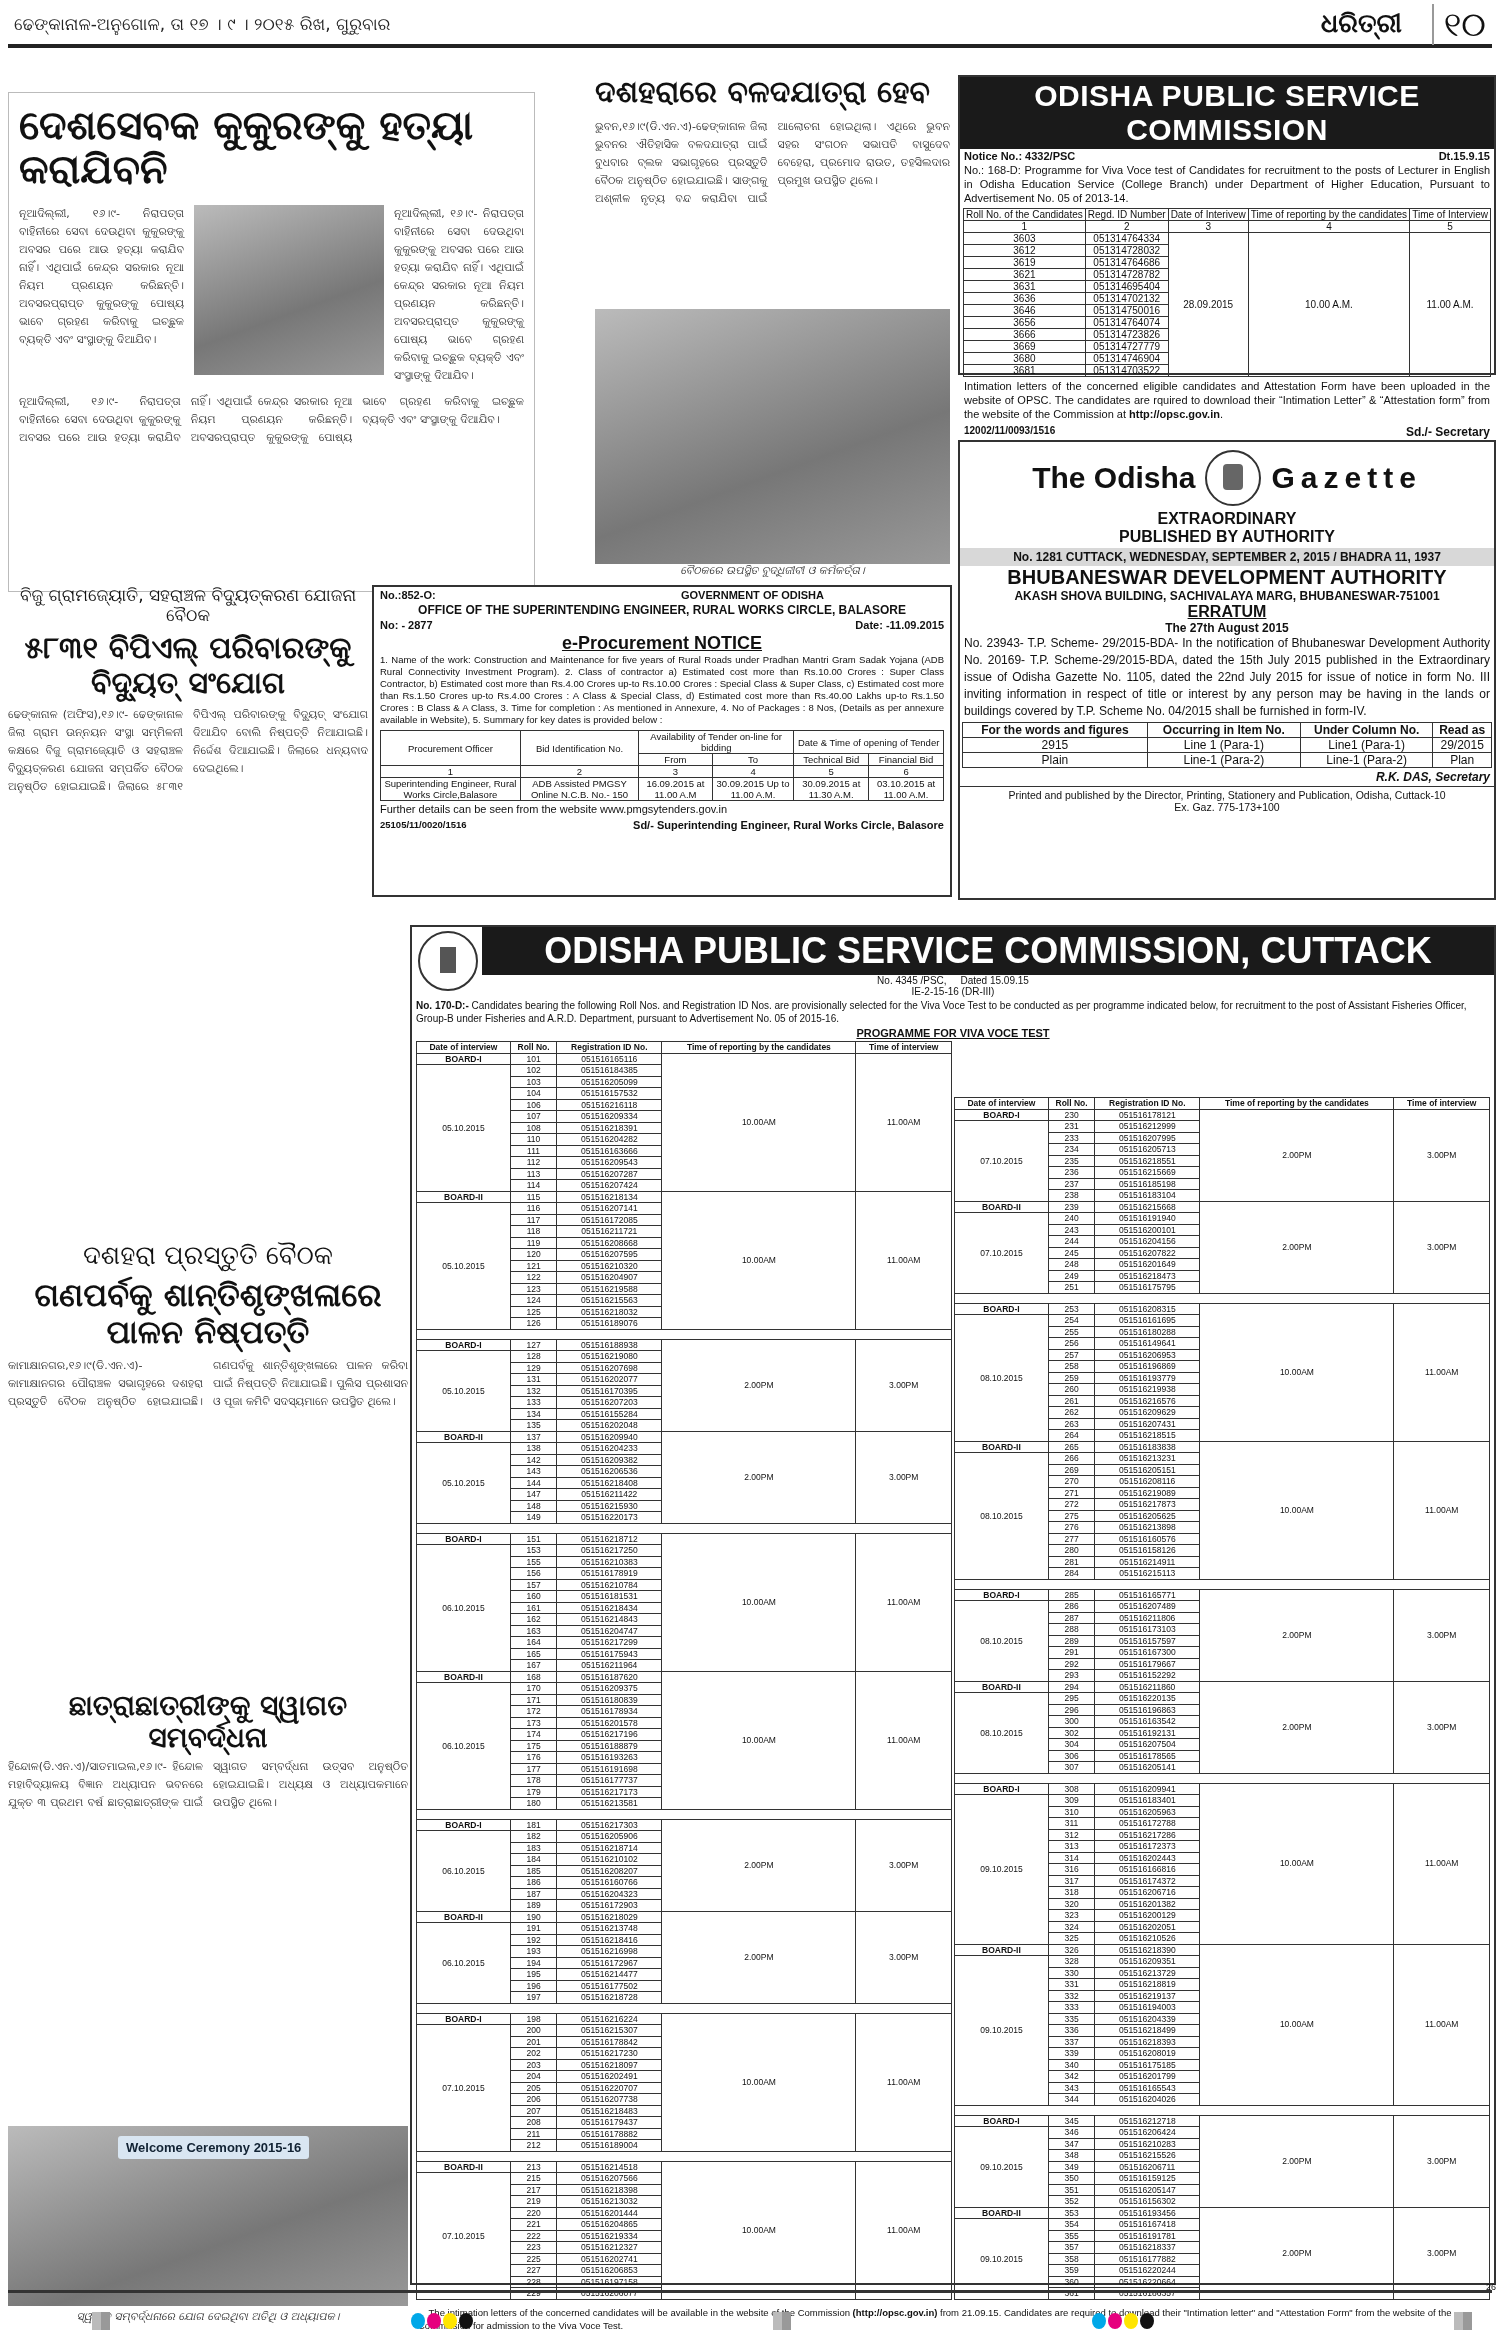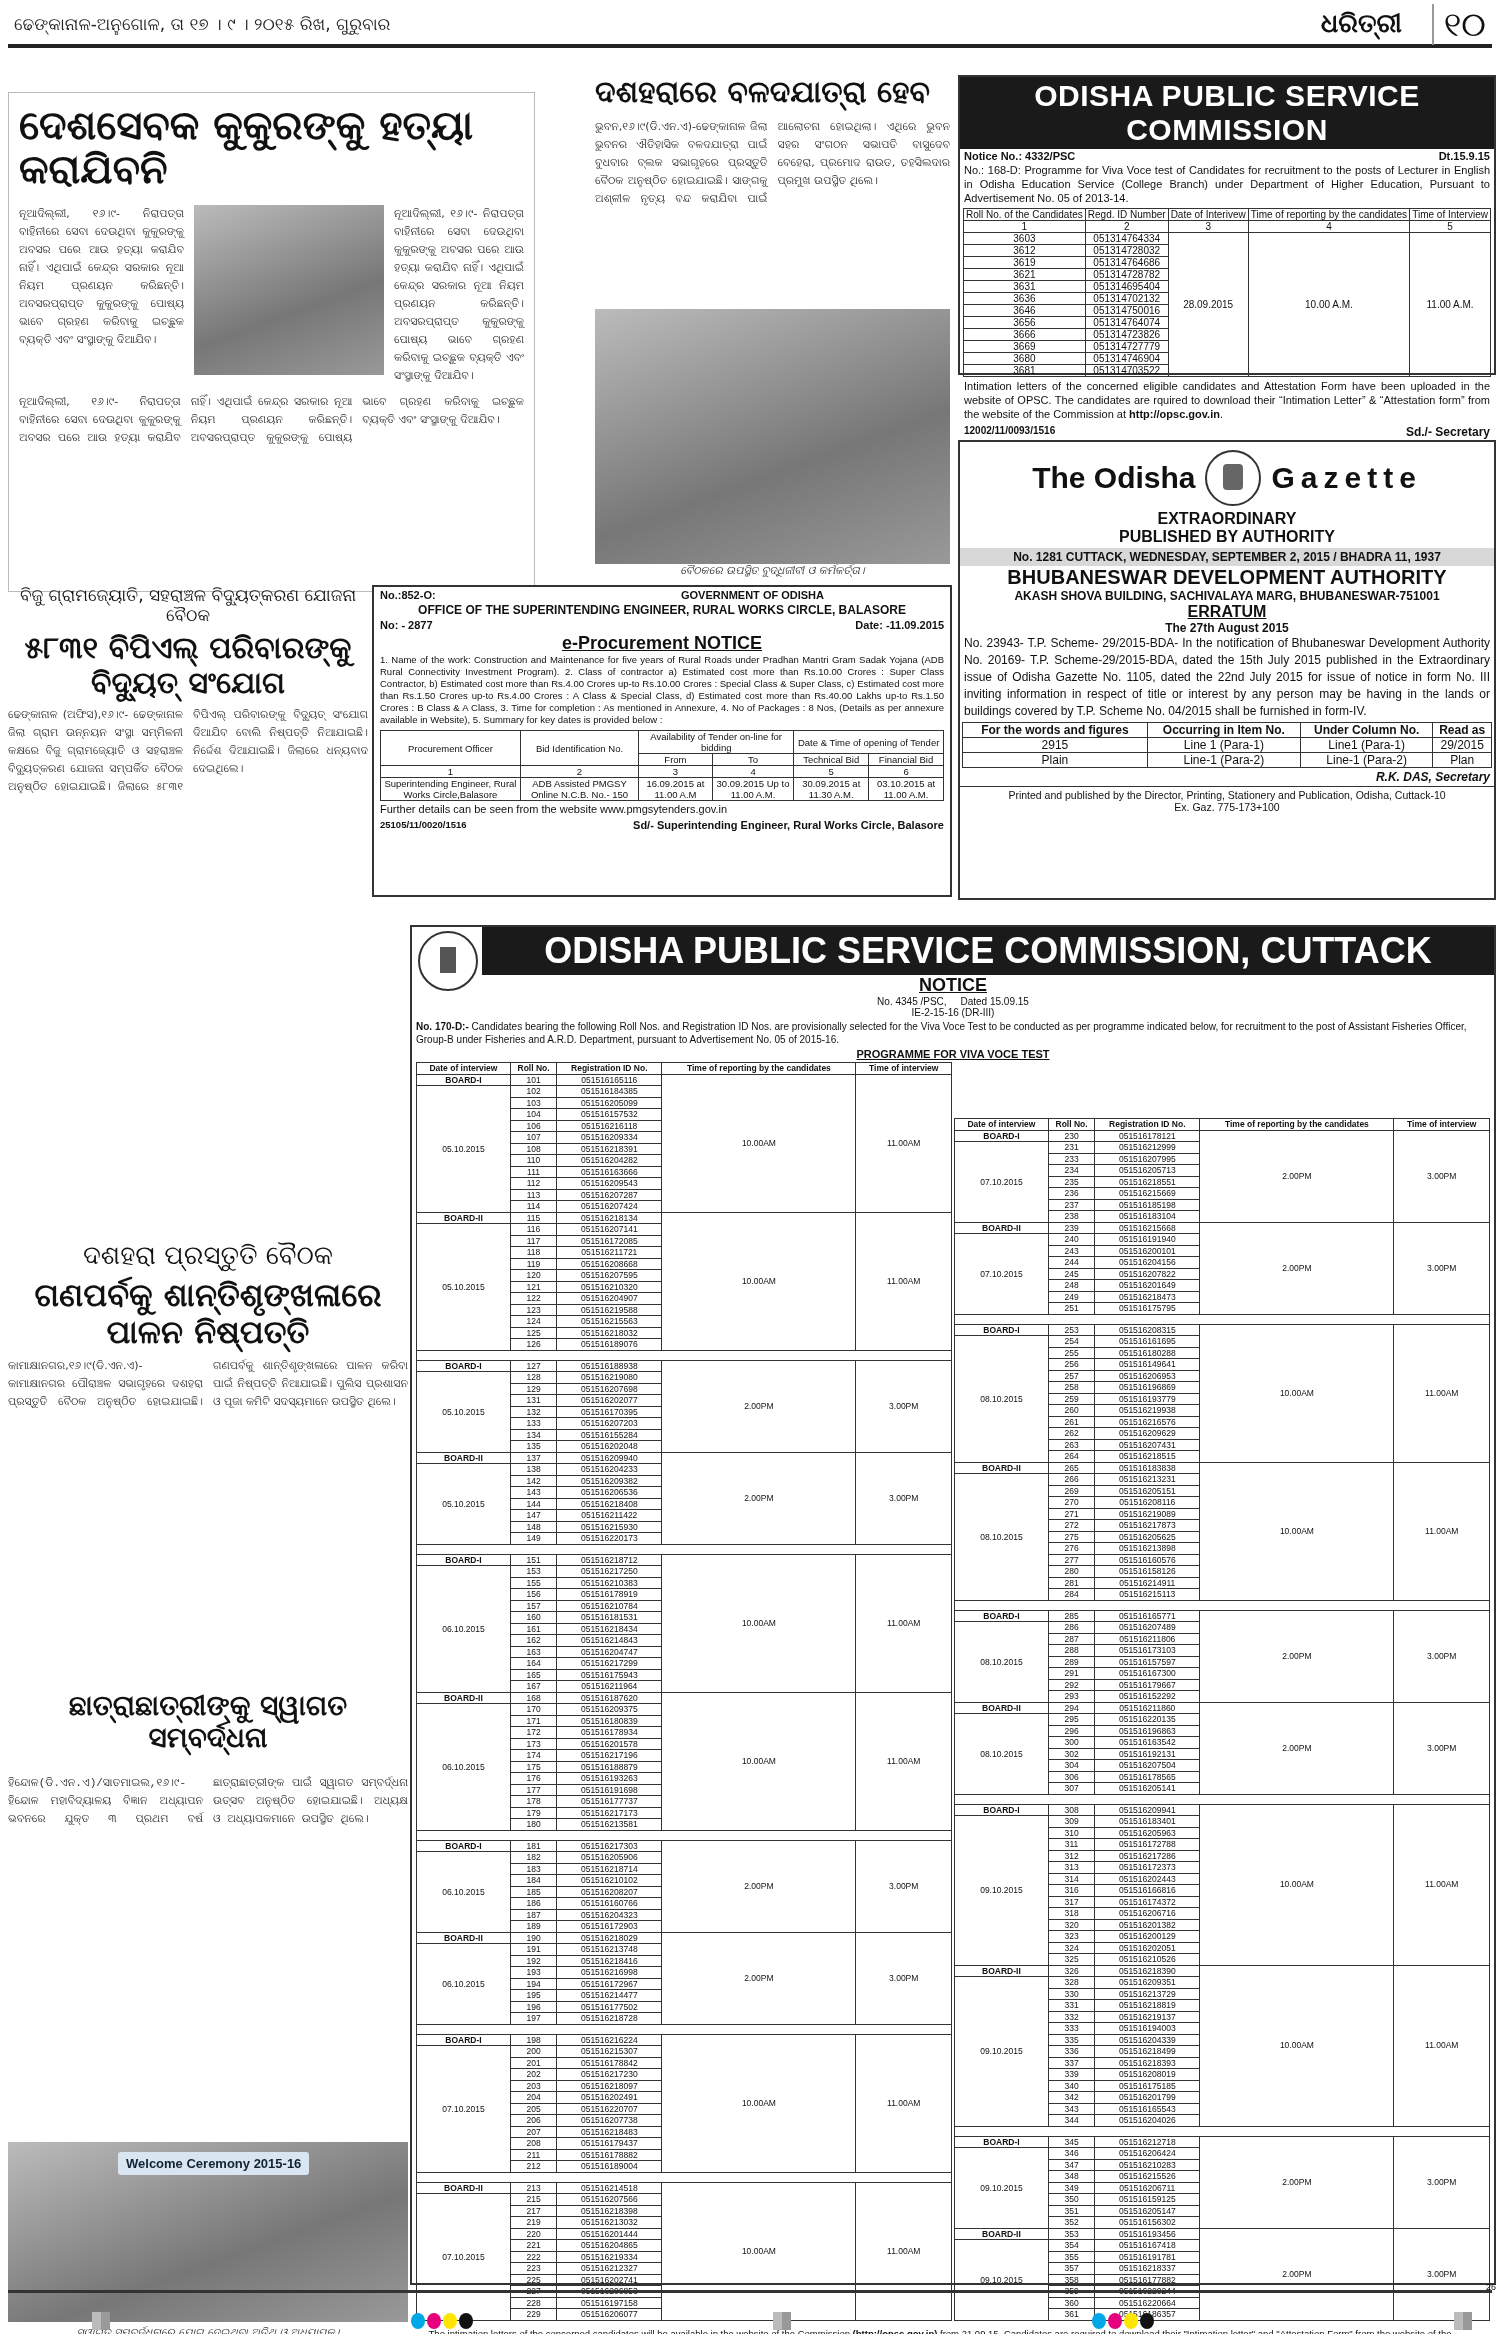--- a/index.html
+++ b/index.html
@@ -271,31 +271,30 @@
 </div>
 
 <div class="abs" style="left:8px;top:1240px;width:400px;height:440px;">
   <div class="odia" style="text-align:center;font-size:26px;">ଦଶହରା ପ୍ରସ୍ତୁତି ବୈଠକ</div>
   <div class="headline-mid odia" style="text-align:center;font-size:32px;margin:6px 0;">ଗଣପର୍ବକୁ ଶାନ୍ତିଶୃଙ୍ଖଳାରେ ପାଳନ ନିଷ୍ପତ୍ତି</div>
   <div class="story-text odia" style="column-count:2;height:330px;overflow:hidden;">କାମାକ୍ଷାନଗର,୧୬।୯(ଡି.ଏନ.ଏ)- କାମାକ୍ଷାନଗର ପୌରାଞ୍ଚଳ ସଭାଗୃହରେ ଦଶହରା ପ୍ରସ୍ତୁତି ବୈଠକ ଅନୁଷ୍ଠିତ ହୋଇଯାଇଛି। ଗଣପର୍ବକୁ ଶାନ୍ତିଶୃଙ୍ଖଳାରେ ପାଳନ କରିବା ପାଇଁ ନିଷ୍ପତ୍ତି ନିଆଯାଇଛି। ପୁଲିସ ପ୍ରଶାସନ ଓ ପୂଜା କମିଟି ସଦସ୍ୟମାନେ ଉପସ୍ଥିତ ଥିଲେ।</div>
 </div>
 
 <div class="abs" style="left:8px;top:1690px;width:400px;height:600px;">
   <div class="headline-mid odia" style="text-align:center;font-size:28px;">ଛାତ୍ରାଛାତ୍ରୀଙ୍କୁ ସ୍ୱାଗତ ସମ୍ବର୍ଦ୍ଧନା</div>
-  <div class="story-text odia" style="column-count:2;height:360px;overflow:hidden;margin-top:20px;font-family:Liberation Mono, monospace;">ହିନ୍ଦୋଳ(ଡି.ଏନ.ଏ)/ସାତମାଇଲ,୧୬।୯- ହିନ୍ଦୋଳ ମହାବିଦ୍ୟାଳୟ ବିଜ୍ଞାନ ଅଧ୍ୟାପନ ଭବନରେ ଯୁକ୍ତ ୩ ପ୍ରଥମ ବର୍ଷ ଛାତ୍ରାଛାତ୍ରୀଙ୍କ ପାଇଁ ସ୍ୱାଗତ ସମ୍ବର୍ଦ୍ଧନା ଉତ୍ସବ ଅନୁଷ୍ଠିତ ହୋଇଯାଇଛି। ଅଧ୍ୟକ୍ଷ ଓ ଅଧ୍ୟାପକମାନେ ଉପସ୍ଥିତ ଥିଲେ।</div>
+  <div class="story-text odia" style="column-count:2;height:360px;overflow:hidden;margin-top:4px;">ହିନ୍ଦୋଳ(ଡି.ଏନ.ଏ)/ସାତମାଇଲ,୧୬।୯- ହିନ୍ଦୋଳ ମହାବିଦ୍ୟାଳୟ ବିଜ୍ଞାନ ଅଧ୍ୟାପନ ଭବନରେ ଯୁକ୍ତ ୩ ପ୍ରଥମ ବର୍ଷ ଛାତ୍ରାଛାତ୍ରୀଙ୍କ ପାଇଁ ସ୍ୱାଗତ ସମ୍ବର୍ଦ୍ଧନା ଉତ୍ସବ ଅନୁଷ୍ଠିତ ହୋଇଯାଇଛି। ଅଧ୍ୟକ୍ଷ ଓ ଅଧ୍ୟାପକମାନେ ଉପସ୍ଥିତ ଥିଲେ।</div>
   <div class="photo" style="height:180px;margin-top:8px;position:relative;">
     <div style="position:absolute;left:110px;top:10px;background:#d9e6f2;color:#123;font-size:13px;font-weight:bold;padding:4px 8px;border-radius:3px;">Welcome Ceremony 2015-16</div>
   </div>
   <div class="caption odia" style="margin-top:4px;">ସ୍ୱାଗତ ସମ୍ବର୍ଦ୍ଧନାରେ ଯୋଗ ଦେଇଥିବା ଅତିଥି ଓ ଅଧ୍ୟାପକ।</div>
 </div>
 
 <div class="abs box opsc2" style="left:410px;top:925px;width:1086px;height:1360px;">
   <div class="seal"></div>
   <div class="blackbar hdr">ODISHA PUBLIC SERVICE COMMISSION, CUTTACK</div>
-  <div style="text-align:center;font-weight:bold;font-size:18px;text-decoration:underline;">NOTICE</div>
   <div style="text-align:center;font-size:10px;">
     <span>No. 4345 /PSC,</span>
     &nbsp;&nbsp;&nbsp;&nbsp;<span>Dated 15.09.15</span>
   </div>
   <div style="text-align:center;font-size:10px;">IE-2-15-16 (DR-III)</div>
   <div style="font-size:10px;padding:2px 4px;line-height:13px;">
     <b>No. 170-D:- </b><span>Candidates bearing the following Roll Nos. and Registration ID Nos. are provisionally selected for the Viva Voce Test to be conducted as per programme indicated below, for recruitment to the post of Assistant Fisheries Officer, Group-B under Fisheries and A.R.D. Department, pursuant to Advertisement No. 05 of 2015-16.</span>
   </div>
   <div style="text-align:center;font-weight:bold;font-size:11px;text-decoration:underline;">PROGRAMME FOR VIVA VOCE TEST</div>
   <div style="display:flex;gap:2px;padding:2px 4px;align-items:flex-end;">

